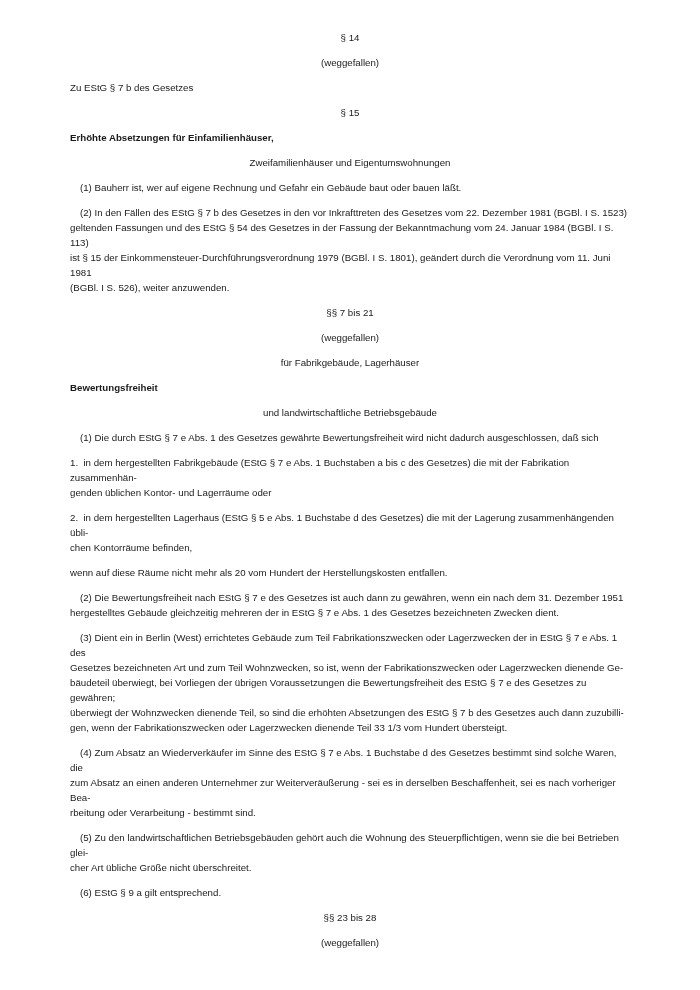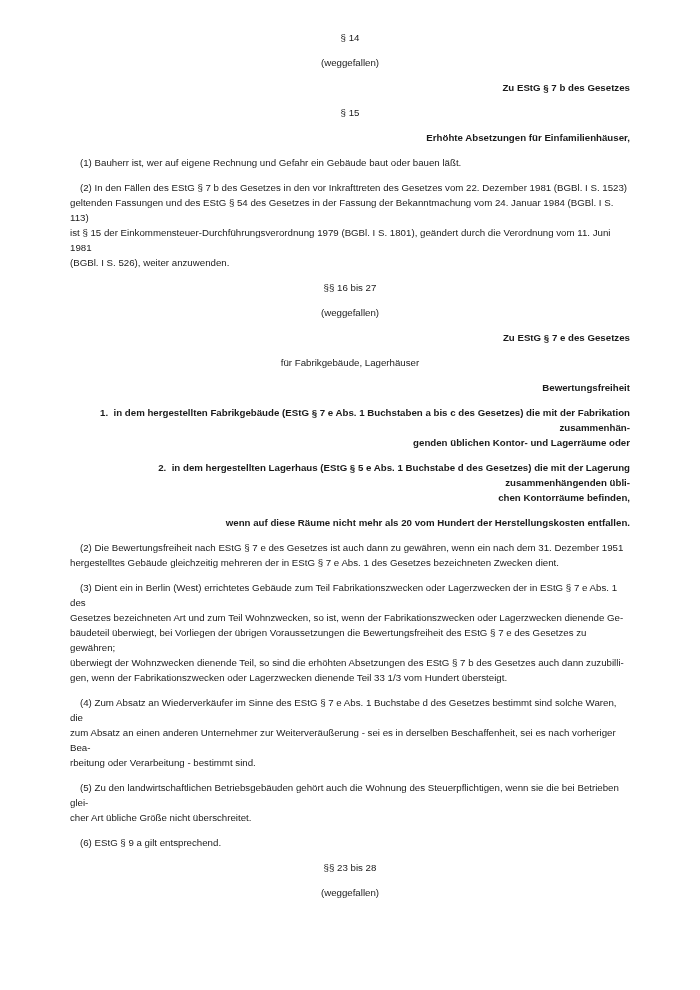--- a/index.html
+++ b/index.html
@@ -28,53 +28,54 @@
   }
   .block {
     white-space: pre-wrap;
     margin: 0 0 10px 0;
   }
   .block.section,
   .block.center {
     text-align: center;
   }
   .block.heading {
-    text-align: right;
+    text-align: left;
     font-weight: bold;
   }
   .block.para {
     text-indent: 10px;
   }
   .block.label,
   .block.plain,
   .block.list {
-    text-align: right;
-    font-weight: bold;
+    text-align: left;
   }
 </style>
 </head>
 <body>
 
 <div class="page">
   <div class="doc">
       <div class="block section">§ 14</div>
       <div class="block center">(weggefallen)</div>
       <div class="block label">Zu EStG § 7 b des Gesetzes</div>
       <div class="block section">§ 15</div>
       <div class="block heading">Erhöhte Absetzungen für Einfamilienhäuser,</div>
+      <div class="block center">Zweifamilienhäuser und Eigentumswohnungen</div>
       <div class="block para">(1) Bauherr ist, wer auf eigene Rechnung und Gefahr ein Gebäude baut oder bauen läßt.</div>
       <div class="block para">(2) In den Fällen des EStG § 7 b des Gesetzes in den vor Inkrafttreten des Gesetzes vom 22. Dezember 1981 (BGBl. I S. 1523)
 geltenden Fassungen und des EStG § 54 des Gesetzes in der Fassung der Bekanntmachung vom 24. Januar 1984 (BGBl. I S. 113)
 ist § 15 der Einkommensteuer-Durchführungsverordnung 1979 (BGBl. I S. 1801), geändert durch die Verordnung vom 11. Juni 1981
 (BGBl. I S. 526), weiter anzuwenden.</div>
-      <div class="block section">§§ 16 bis 27</div>
+      <div class="block section">§§ 7 bis 21</div>
       <div class="block center">(weggefallen)</div>
-      <div class="block label">Zu EStG § 7 e des Gesetzes</div>
       <div class="block center">für Fabrikgebäude, Lagerhäuser</div>
       <div class="block heading">Bewertungsfreiheit</div>
+      <div class="block center">und landwirtschaftliche Betriebsgebäude</div>
+      <div class="block para">(1) Die durch EStG § 7 e Abs. 1 des Gesetzes gewährte Bewertungsfreiheit wird nicht dadurch ausgeschlossen, daß sich</div>
       <div class="block list">1.  in dem hergestellten Fabrikgebäude (EStG § 7 e Abs. 1 Buchstaben a bis c des Gesetzes) die mit der Fabrikation zusammenhän-
 genden üblichen Kontor- und Lagerräume oder</div>
       <div class="block list">2.  in dem hergestellten Lagerhaus (EStG § 5 e Abs. 1 Buchstabe d des Gesetzes) die mit der Lagerung zusammenhängenden übli-
 chen Kontorräume befinden,</div>
       <div class="block plain">wenn auf diese Räume nicht mehr als 20 vom Hundert der Herstellungskosten entfallen.</div>
       <div class="block para">(2) Die Bewertungsfreiheit nach EStG § 7 e des Gesetzes ist auch dann zu gewähren, wenn ein nach dem 31. Dezember 1951
 hergestelltes Gebäude gleichzeitig mehreren der in EStG § 7 e Abs. 1 des Gesetzes bezeichneten Zwecken dient.</div>
       <div class="block para">(3) Dient ein in Berlin (West) errichtetes Gebäude zum Teil Fabrikationszwecken oder Lagerzwecken der in EStG § 7 e Abs. 1 des
 Gesetzes bezeichneten Art und zum Teil Wohnzwecken, so ist, wenn der Fabrikationszwecken oder Lagerzwecken dienende Ge-
 bäudeteil überwiegt, bei Vorliegen der übrigen Voraussetzungen die Bewertungsfreiheit des EStG § 7 e des Gesetzes zu gewähren;

